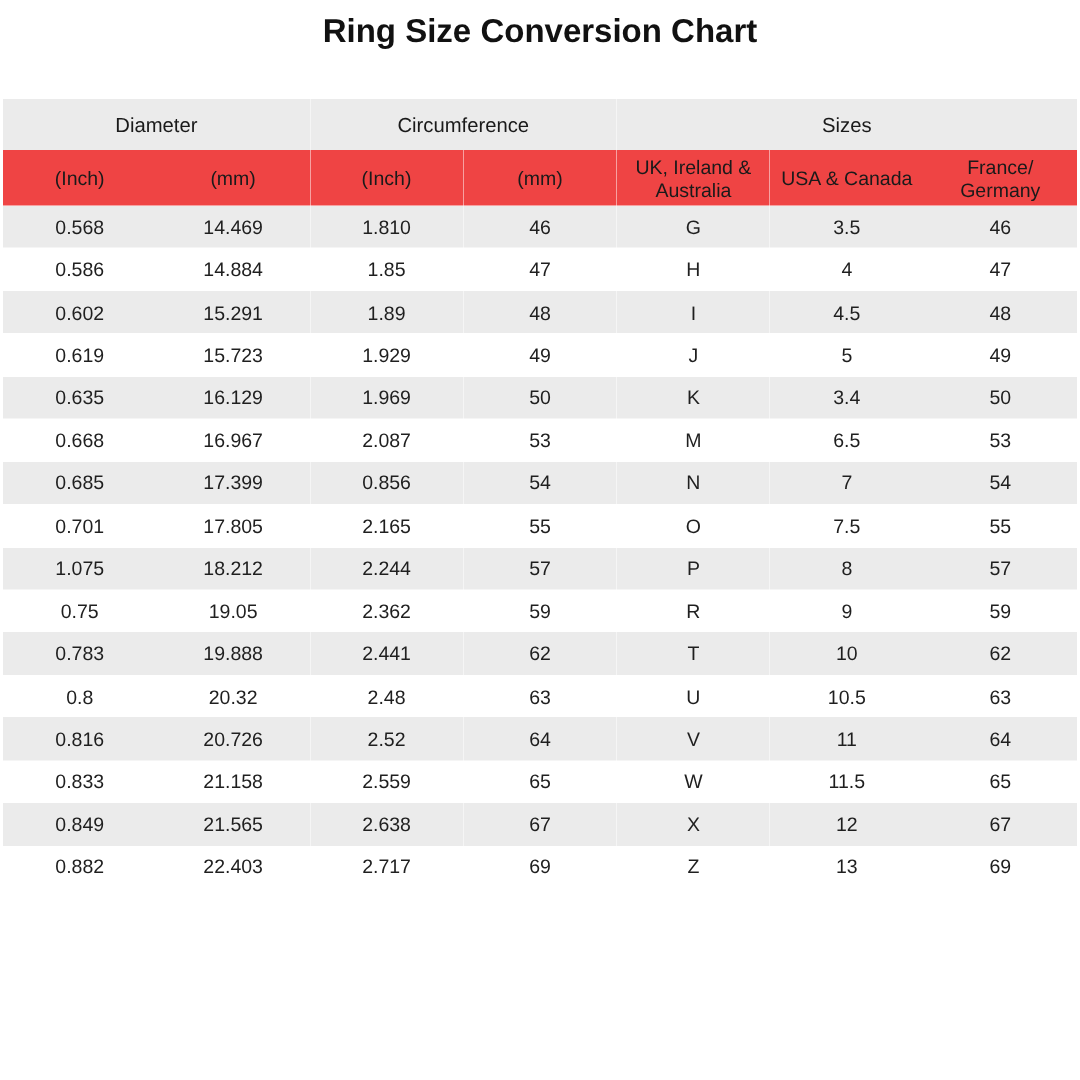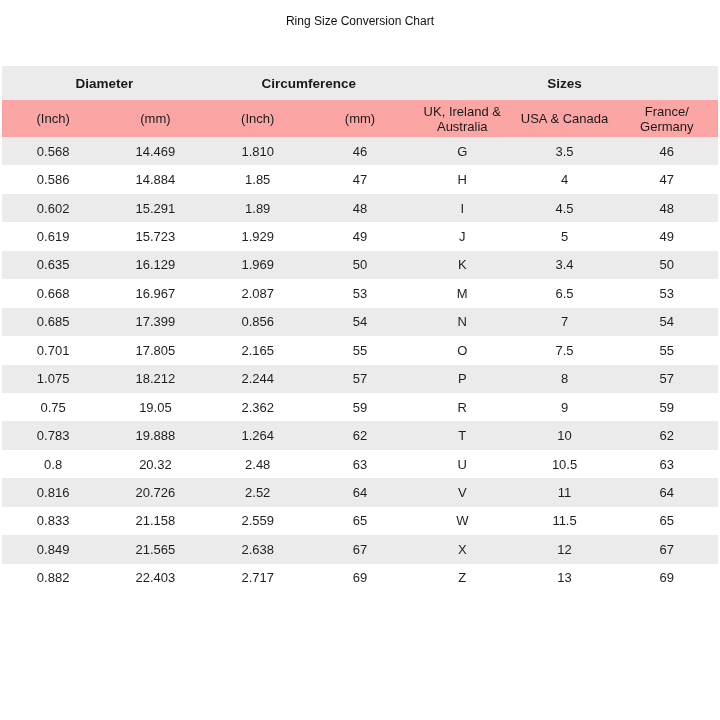--- a/index.html
+++ b/index.html
@@ -9,48 +9,48 @@
     height: 720px;
     background: #ffffff;
     font-family: "Liberation Sans", sans-serif;
     color: #1a1a1a;
     overflow: hidden;
   }
   .page-title {
     margin: 0;
     padding-top: 12px;
     text-align: center;
-    font-size: 12px;
+    font-size: 22px;
     line-height: 18px;
-    font-weight: normal;
+    font-weight: bold;
     color: #111111;
   }
   table.ring-table {
     width: 716px;
     margin: 36px 2px 0 2px;
     border-collapse: collapse;
     table-layout: fixed;
     font-size: 13px;
   }
   table.ring-table th, table.ring-table td {
     text-align: center;
     vertical-align: middle;
     padding: 0 4px;
     overflow: hidden;
   }
   tr.group-header-row th {
     height: 34px;
     background: #ebebeb;
-    font-weight: bold;
+    font-weight: normal;
     font-size: 13.5px;
     color: #1a1a1a;
   }
   tr.col-header-row th {
     height: 37px;
-    background: #fca5a5;
+    background: #ef4444;
     font-weight: normal;
     font-size: 13px;
     line-height: 15px;
     color: #1a1a1a;
   }
   tbody td {
     height: 28.45px;
     font-size: 13px;
     color: #1f1f1f;
   }
@@ -170,21 +170,21 @@
         <td>19.05</td>
         <td>2.362</td>
         <td>59</td>
         <td>R</td>
         <td>9</td>
         <td>59</td>
       </tr>
       <tr>
         <td>0.783</td>
         <td>19.888</td>
-        <td>1.264</td>
+        <td>2.441</td>
         <td>62</td>
         <td>T</td>
         <td>10</td>
         <td>62</td>
       </tr>
       <tr>
         <td>0.8</td>
         <td>20.32</td>
         <td>2.48</td>
         <td>63</td>

